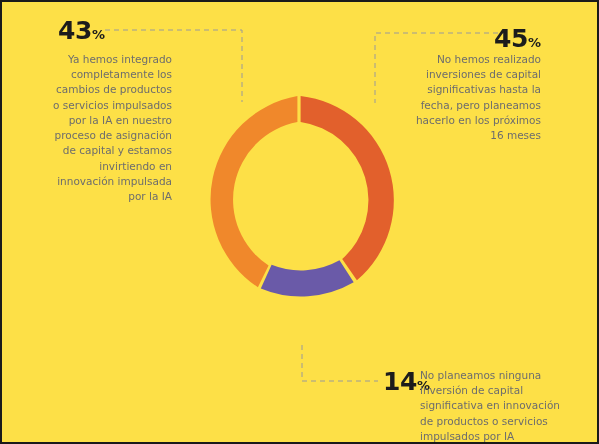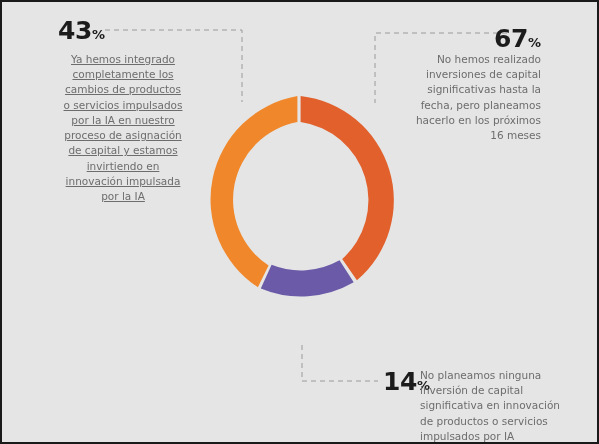--- a/index.html
+++ b/index.html
@@ -7,21 +7,21 @@
     padding: 0;
     background: #ffffff;
   }
   body {
     font-family: "DejaVu Sans", sans-serif;
   }
   #canvas {
     position: relative;
     width: 599px;
     height: 444px;
-    background: #e5e5e5;
+    background: #fde047;
     box-sizing: border-box;
     border: 2px solid #1a1a1a;
     overflow: hidden;
   }
   .leader {
     position: absolute;
     pointer-events: none;
   }
   .pct {
     position: absolute;
@@ -41,23 +41,22 @@
   .desc {
     position: absolute;
     color: #6d6d6d;
     font-size: 10.5px;
     line-height: 1.45;
     white-space: pre-line;
   }
   
   #pct-43 { left: 56px; top: 16px; }
   #desc-43 {
-    left: 56px; top: 50px; width: 130px;
-    text-align: center;
-    text-decoration: underline;
+    left: 40px; top: 50px; width: 130px;
+    text-align: right;
   }
   
   #pct-45 { right: 56px; top: 24px; }
   #desc-45 {
     right: 56px; top: 50px; width: 140px;
     text-align: right;
   }
   
   #pct-12 { left: 381px; top: 367px; }
   #desc-12 {
@@ -114,21 +113,21 @@
 completamente los
 cambios de productos
 o servicios impulsados
 por la IA en nuestro
 proceso de asignación
 de capital y estamos
 invirtiendo en
 innovación impulsada
 por la IA</div>
 
-  <div class="pct" id="pct-45"><span>67</span><span class="sym">%</span></div>
+  <div class="pct" id="pct-45"><span>45</span><span class="sym">%</span></div>
   <div class="desc" id="desc-45">No hemos realizado
 inversiones de capital
 significativas hasta la
 fecha, pero planeamos
 hacerlo en los próximos
 16 meses</div>
 
   <div class="pct" id="pct-12"><span>14</span><span class="sym">%</span></div>
   <div class="desc" id="desc-12">No planeamos ninguna
 inversión de capital

